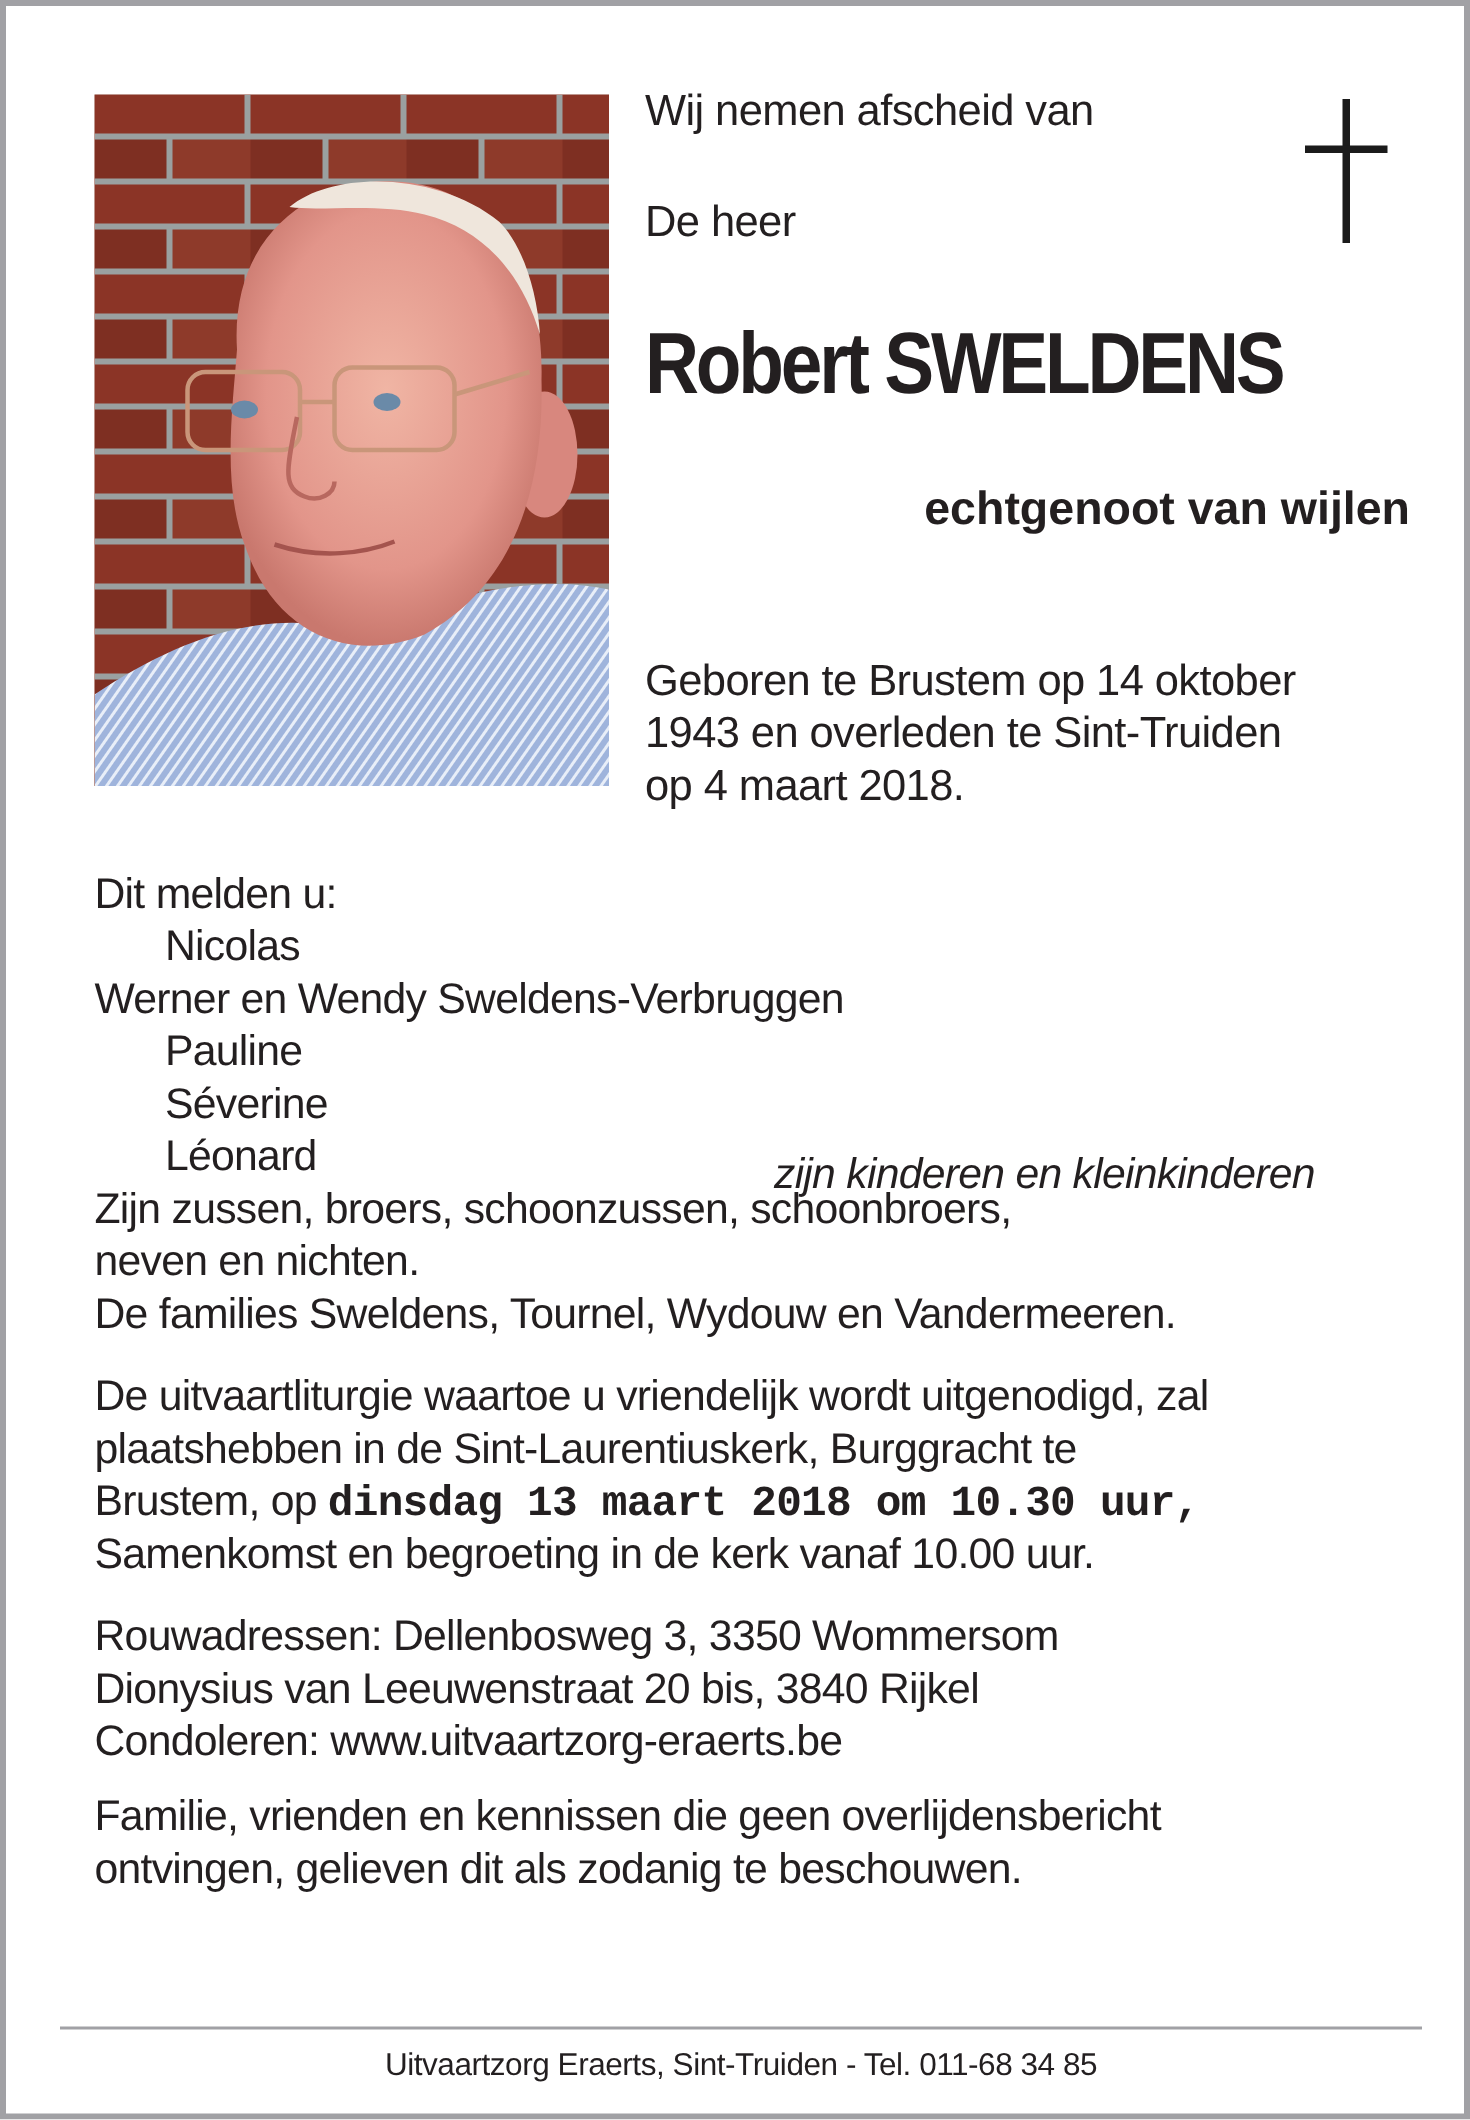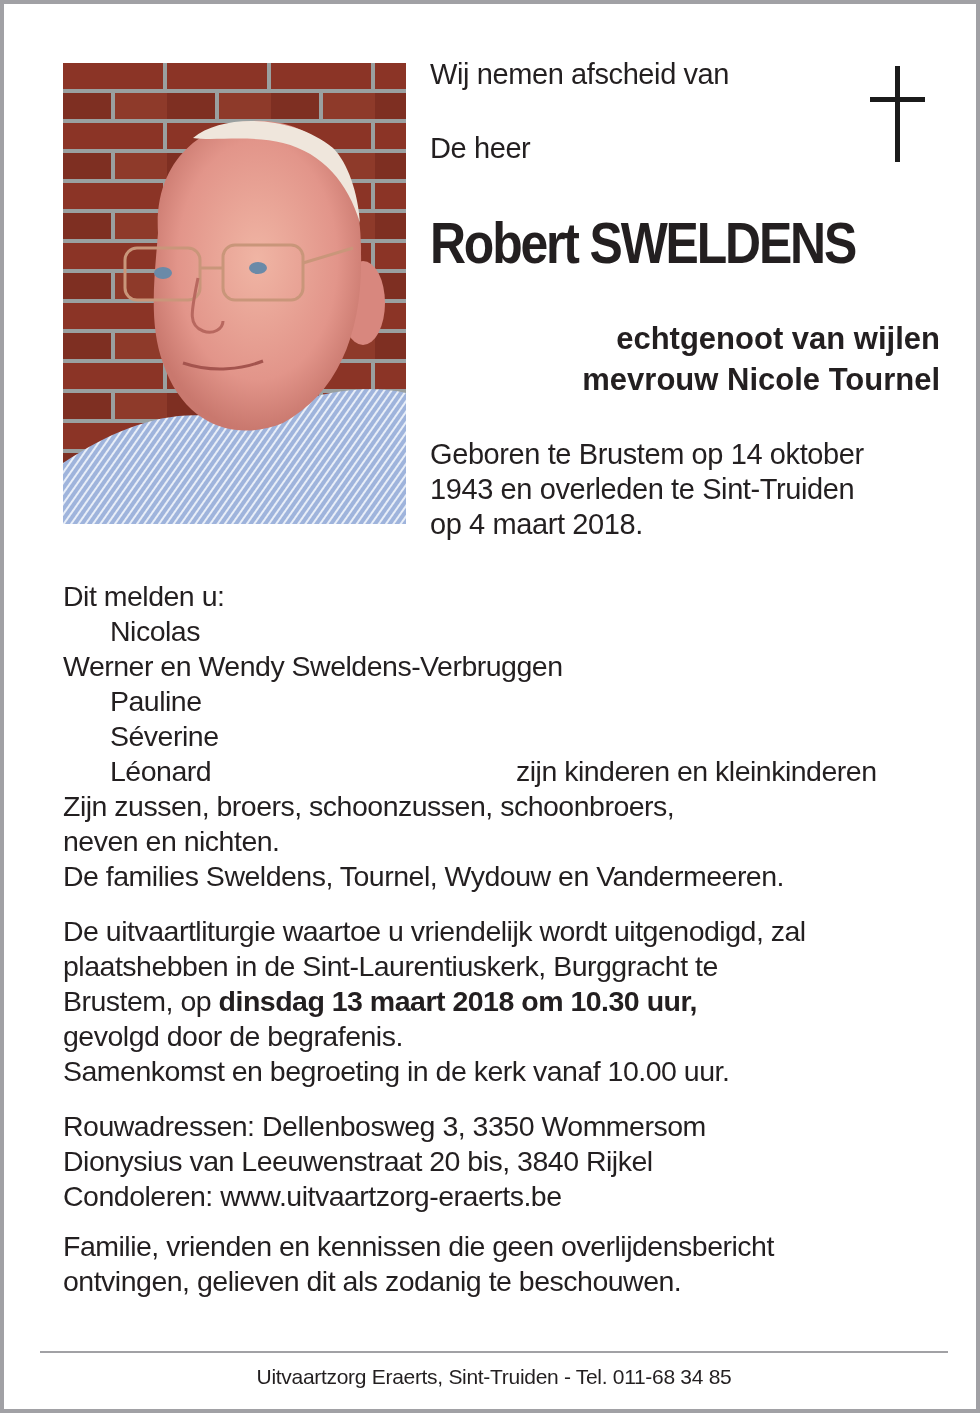--- a/index.html
+++ b/index.html
@@ -18,22 +18,22 @@
   .spouse { left: 426px; width: 510px; top: 314px; font-size: 31px; font-weight: bold;
             text-align: right; line-height: 41px; white-space: normal; letter-spacing: 0px; }
   .born { left: 426px; top: 433px; font-size: 29px; line-height: 35px; white-space: normal; width: 500px; }
   .cross-v { position: absolute; left: 891px; top: 62px; width: 5px; height: 96px; background: #1b1b1b; }
   .cross-h { position: absolute; left: 866px; top: 93px; width: 55px; height: 5px; background: #1b1b1b; }
   .body { position: absolute; left: 59px; top: 575px; width: 880px; font-size: 28.5px; line-height: 35px;
           letter-spacing: -0.5px; }
   .line { display: block; white-space: nowrap; height: 35px; position: relative; }
   .indent { padding-left: 47px; }
   .gap { height: 20px; }
-  .italic-note { position: absolute; left: 453px; top: 0; }
-  .bold { font-weight: bold; }
+  .italic-note { position: absolute; left: 453px; top: 12px; font-style: italic; }
+  .bold { font-weight: bold; font-family: Liberation Mono, monospace; }
   .rule { position: absolute; left: 36px; width: 908px; top: 1347px; height: 2px; background: #a1a1a5; }
   .footer { position: absolute; left: 0; width: 980px; top: 1361px; text-align: center; font-size: 21px;
             letter-spacing: -0.3px; color: #231f20; }
 </style>
 </head>
 <body>
 
 <div class="frame">
 
   <div class="photo" title="Portrait photo of Robert Sweldens in front of a brick wall">
@@ -83,21 +83,20 @@
   <div class="t title">De heer</div>
   <div class="t name">Robert SWELDENS</div>
 
   <div>
     <div class="cross-v"></div>
     <div class="cross-h"></div>
   </div>
 
   <div class="t spouse">
     <div>echtgenoot van wijlen</div>
-    <div>mevrouw Nicole Tournel</div>
   </div>
 
   <div class="t born">
     <div>Geboren te Brustem op 14 oktober</div>
     <div>1943 en overleden te Sint-Truiden</div>
     <div>op 4 maart 2018.</div>
   </div>
 
   <div class="body">
     <span class="line">Dit melden u:</span>
@@ -111,21 +110,20 @@
     </span>
     <span class="line">Zijn zussen, broers, schoonzussen, schoonbroers,</span>
     <span class="line">neven en nichten.</span>
     <span class="line">De families Sweldens, Tournel, Wydouw en Vandermeeren.</span>
 
     <span class="line gap"></span>
 
     <span class="line">De uitvaartliturgie waartoe u vriendelijk wordt uitgenodigd, zal</span>
     <span class="line">plaatshebben in de Sint-Laurentiuskerk, Burggracht te</span>
     <span class="line"><span>Brustem, op </span><span class="bold">dinsdag 13 maart 2018 om 10.30 uur,</span></span>
-    <span class="line">gevolgd door de begrafenis.</span>
     <span class="line">Samenkomst en begroeting in de kerk vanaf 10.00 uur.</span>
 
     <span class="line gap"></span>
 
     <span class="line">Rouwadressen:  Dellenbosweg 3, 3350 Wommersom</span>
     <span class="line">Dionysius van Leeuwenstraat 20 bis, 3840 Rijkel</span>
     <span class="line"><span>Condoleren: </span><span>www.uitvaartzorg-eraerts.be</span></span>
 
     <span class="line gap" style="height:15px"></span>
 

